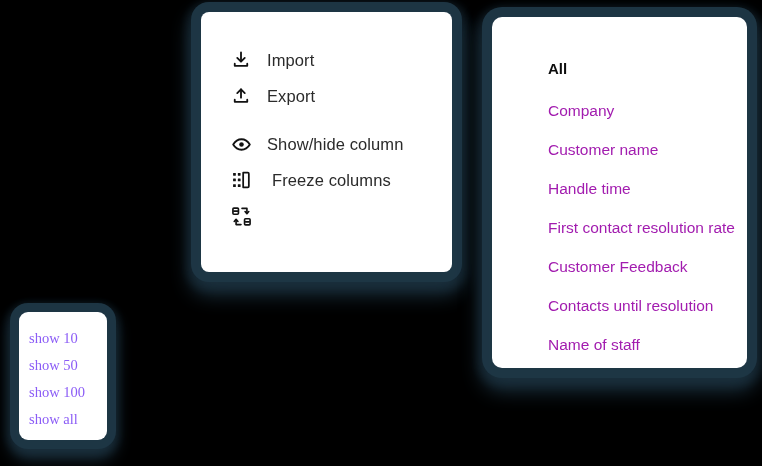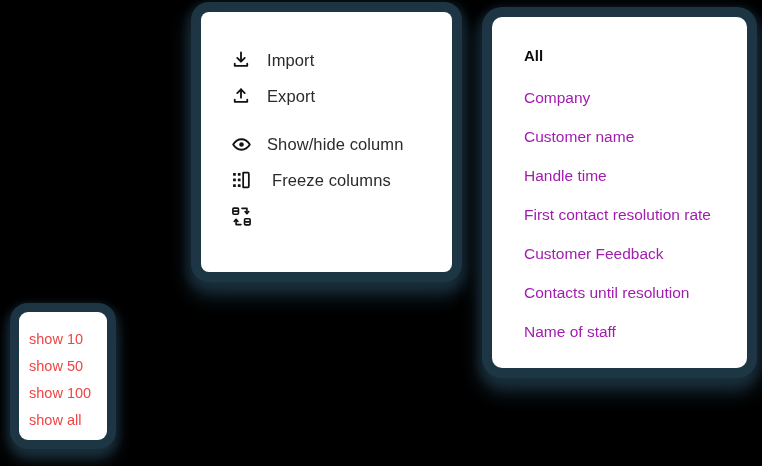--- a/index.html
+++ b/index.html
@@ -82,22 +82,23 @@
     height: 351px;
     border-radius: 10px;
     box-shadow:
       0 0 0 10px rgba(30, 54, 68, 0.98),
       0 12px 20px 11px rgba(27, 50, 63, 0.95),
       0 4px 10px 14px rgba(24, 44, 57, 0.6);
   }
   .column-list {
     position: absolute;
     left: 0;
-    top: 28px;
+    top: 41px;
     right: 0;
+    padding-left: 24px;
   }
   .column-header {
     padding-left: 32px;
     font-size: 15px;
     font-weight: bold;
     color: #0d0d0d;
     line-height: 22px;
     margin-bottom: 11px;
   }
   .column-item {
@@ -126,26 +127,27 @@
   }
   .page-size-list {
     position: absolute;
     left: 0;
     top: 13px;
     right: 0;
   }
   .page-size-item {
     padding-left: 10px;
     font-size: 14.5px;
-    color: #ef4444;
+    color: #8b5cf6;
     height: 27px;
     display: flex;
     align-items: center;
     white-space: nowrap;
     cursor: pointer;
+    font-family: Liberation Serif, serif;
   }
 </style>
 </head>
 <body>
 
 <div class="popover" id="actions-menu">
   <div class="menu-list">
 
     <div class="menu-item">
       <span class="menu-icon">

